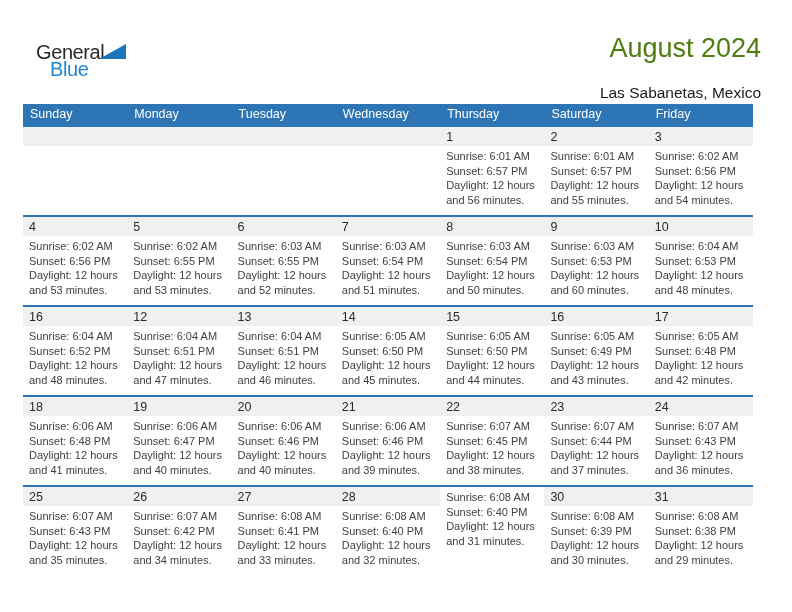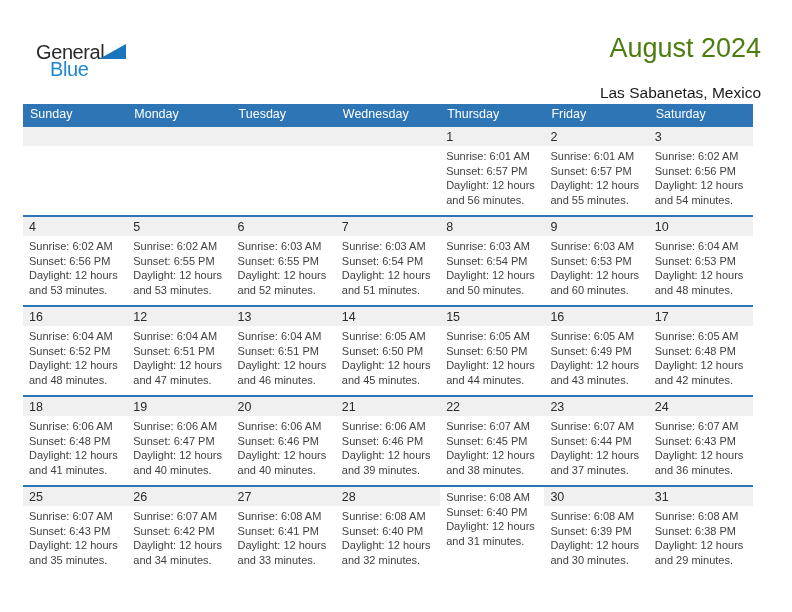--- a/index.html
+++ b/index.html
@@ -49,22 +49,22 @@
     </div>
   </div>
 
   <div class="cal">
     <div class="cal-head">
         <div class="wd">Sunday</div>
         <div class="wd">Monday</div>
         <div class="wd">Tuesday</div>
         <div class="wd">Wednesday</div>
         <div class="wd">Thursday</div>
+        <div class="wd">Saturday</div>
         <div class="wd">Friday</div>
-        <div class="wd">Saturday</div>
       </div>
     <div class="cal-body">
         <div class="week">
           <div class="cell">
             <div class="band"></div>
           </div>
           <div class="cell">
             <div class="band"></div>
           </div>
           <div class="cell">

